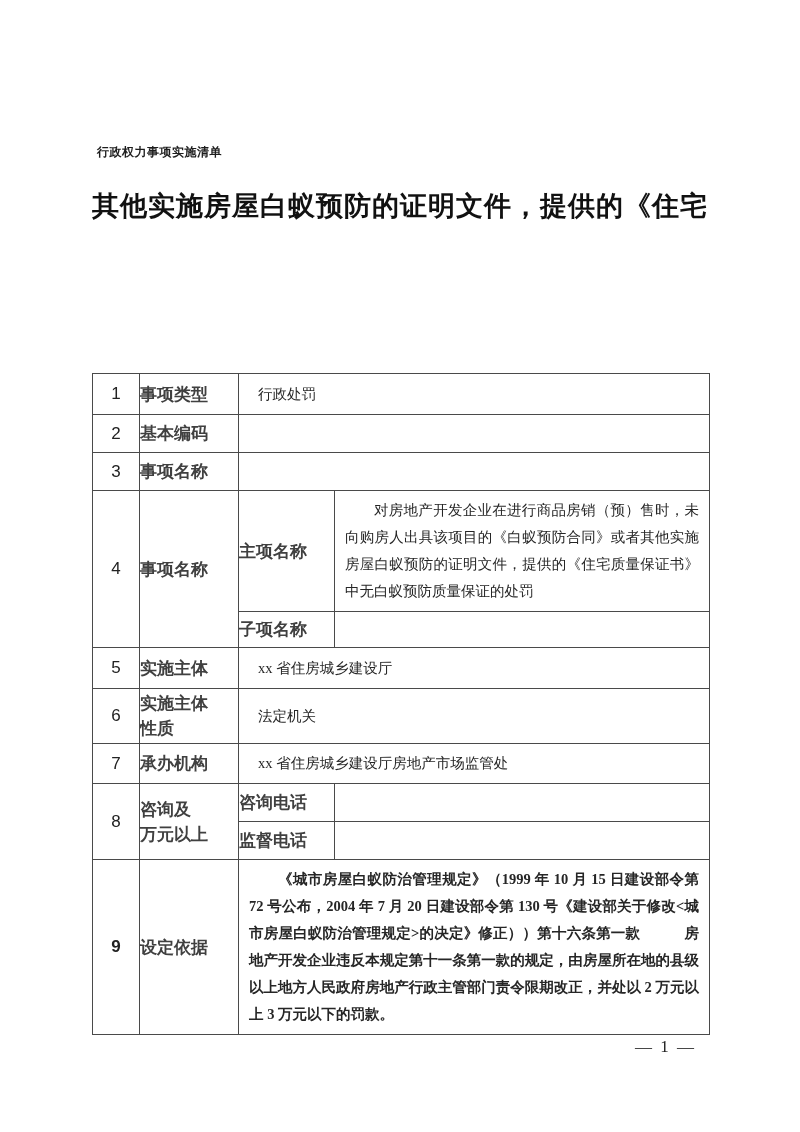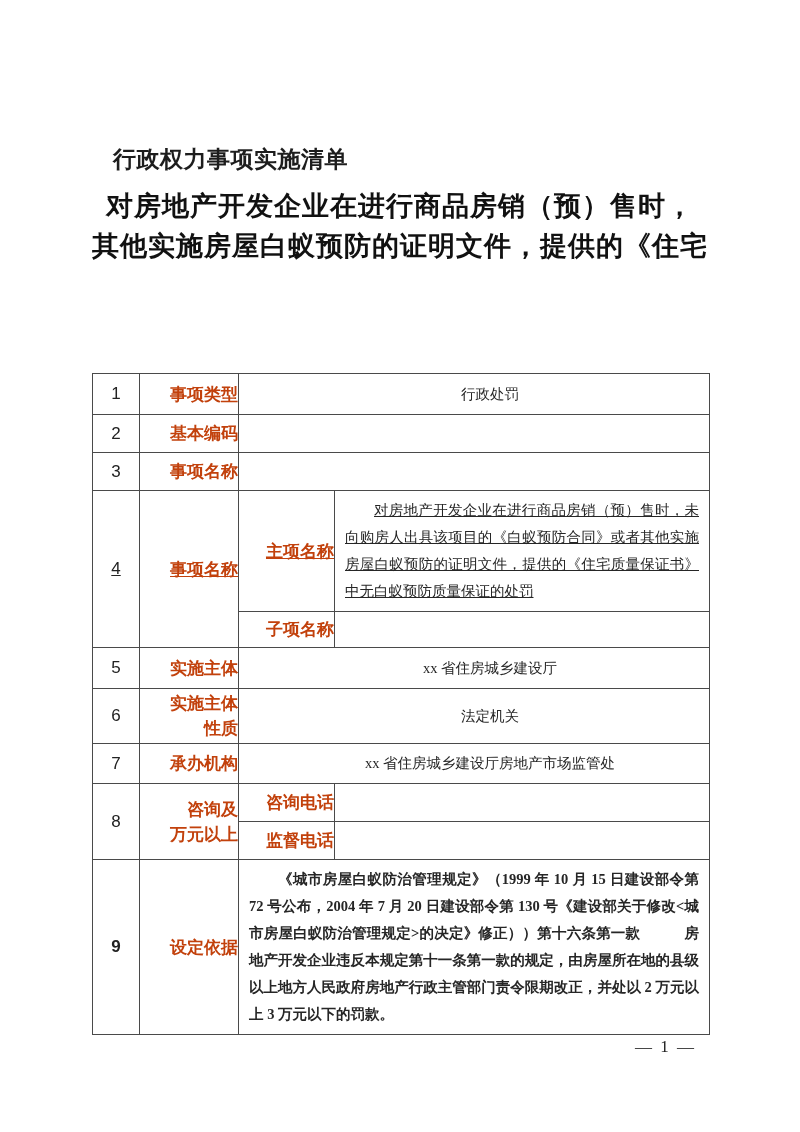--- a/index.html
+++ b/index.html
@@ -8,25 +8,25 @@
     position: relative;
     width: 800px;
     height: 1132px;
     background: #ffffff;
     color: #1a1a1a;
     font-family: "Liberation Serif", "DejaVu Serif", serif;
     overflow: hidden;
   }
   .doc-header {
     position: absolute;
-    left: 113px;
+    left: 97px;
     top: 144px;
     font-family: "Liberation Sans", "DejaVu Sans", sans-serif;
     font-weight: bold;
-    font-size: 23px;
+    font-size: 12px;
     letter-spacing: 0.5px;
     color: #1d1d1d;
     white-space: nowrap;
   }
   .doc-title {
     position: absolute;
     left: 0;
     top: 186px;
     width: 800px;
     text-align: center;
@@ -52,46 +52,46 @@
     vertical-align: middle;
     overflow: hidden;
   }
   td.num {
     text-align: center;
     font-family: "Liberation Sans", "DejaVu Sans", sans-serif;
     font-size: 17px;
     color: #222222;
   }
   td.label {
-    text-align: right;
+    text-align: left;
     font-family: "Liberation Sans", "DejaVu Sans", sans-serif;
     font-weight: bold;
     font-size: 17px;
-    color: #c2410c;
+    color: #404040;
     white-space: pre-line;
     line-height: 25px;
   }
   td.value {
     font-family: "Liberation Serif", "DejaVu Serif", serif;
     font-size: 14.5px;
     color: #262626;
-    padding-left: 32px;
-    text-align: center;
+    padding-left: 19px;
+    text-align: left;
   }
   td.para {
     padding: 6px 10px 6px 10px;
     text-indent: 2em;
     text-align: justify;
     line-height: 27px;
     vertical-align: middle;
   }
   tr.h-r1  td { height: 41px; }
   tr.h-r2  td { height: 38px; }
   tr.h-r3  td { height: 38px; }
-  tr.h-r4a td { height: 111px; text-decoration: underline; }
+  tr.h-r4a td { height: 111px; }
   tr.h-r4b td { height: 36px; }
   tr.h-r5  td { height: 41px; }
   tr.h-r6  td { height: 55px; }
   tr.h-r7  td { height: 40px; }
   tr.h-r8a td { height: 38px; }
   tr.h-r8b td { height: 38px; }
   tr.h-r9  td { height: 157px; font-weight: bold; }
   .page-footer {
     position: absolute;
     top: 1037px;
@@ -104,21 +104,20 @@
   }
 </style>
 </head>
 <body>
 
 <div class="page">
 
   <div class="doc-header">行政权力事项实施清单</div>
 
   <div class="doc-title">
-    <div class="title-line">对房地产开发企业在进行商品房销（预）售时，</div>
     <div class="title-line">其他实施房屋白蚁预防的证明文件，提供的《住宅</div>
   </div>
 
   <table class="items">
     <colgroup>
       <col style="width:47px">
       <col style="width:99px">
       <col style="width:96px">
       <col style="width:375px">
     </colgroup>

